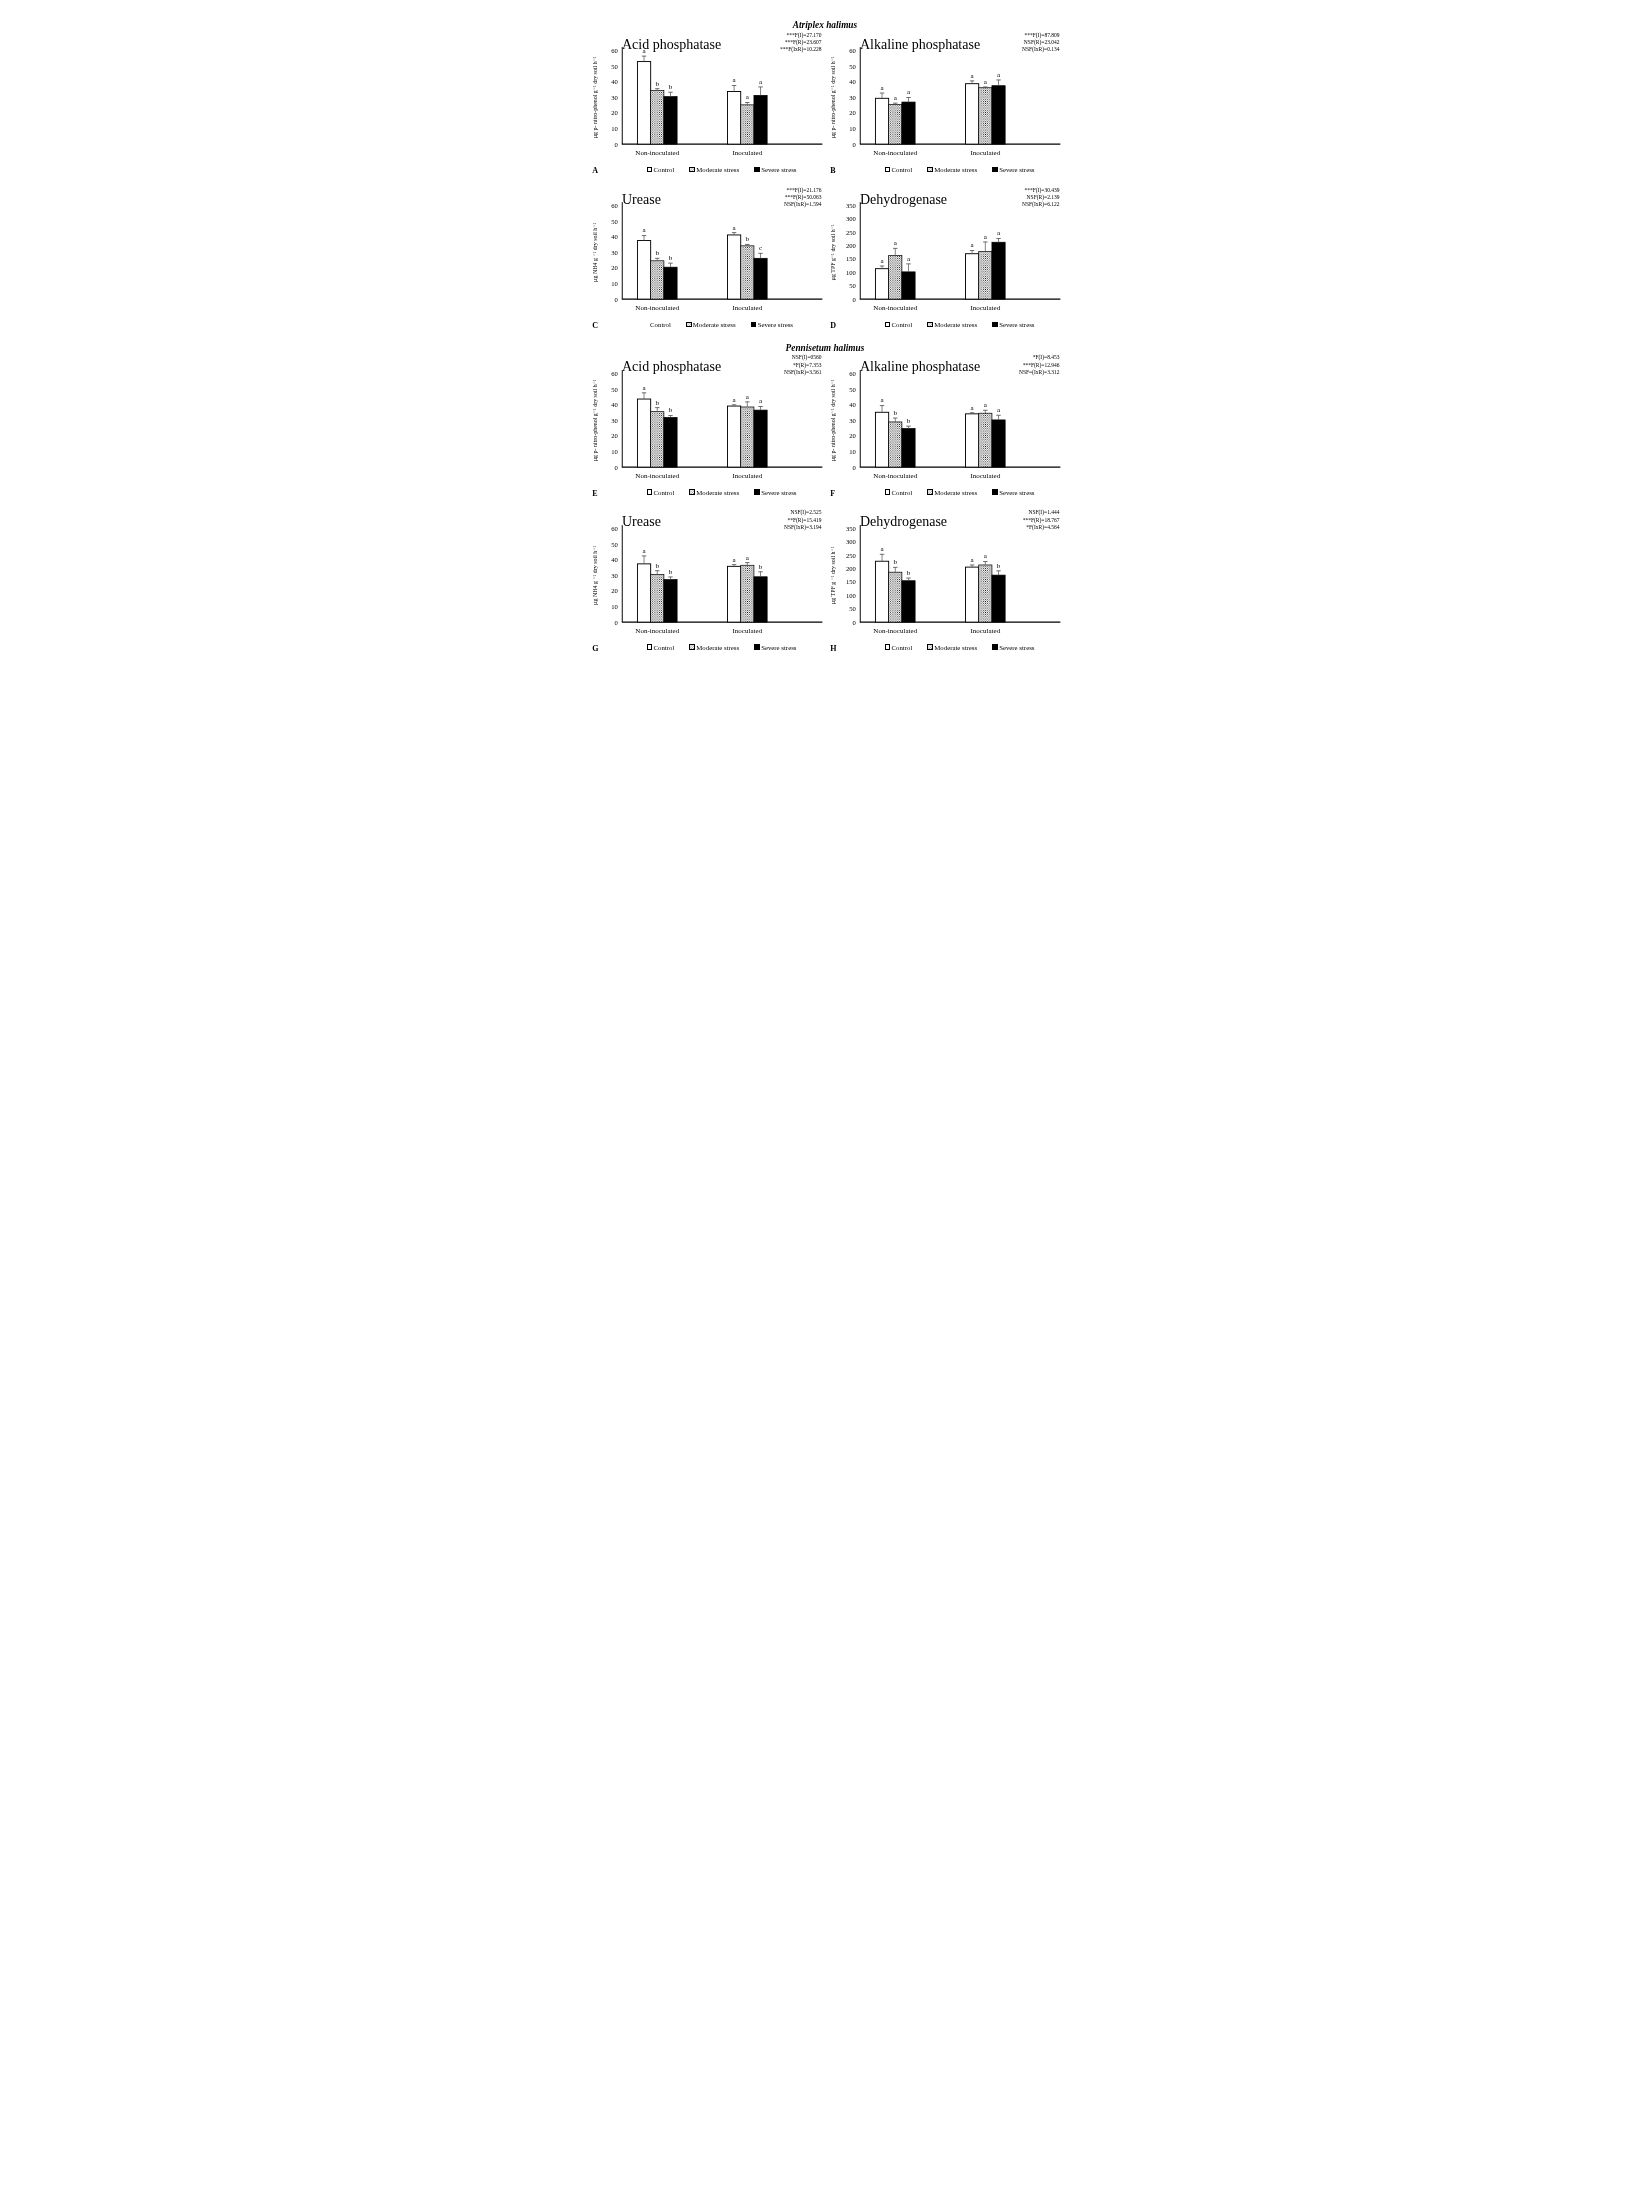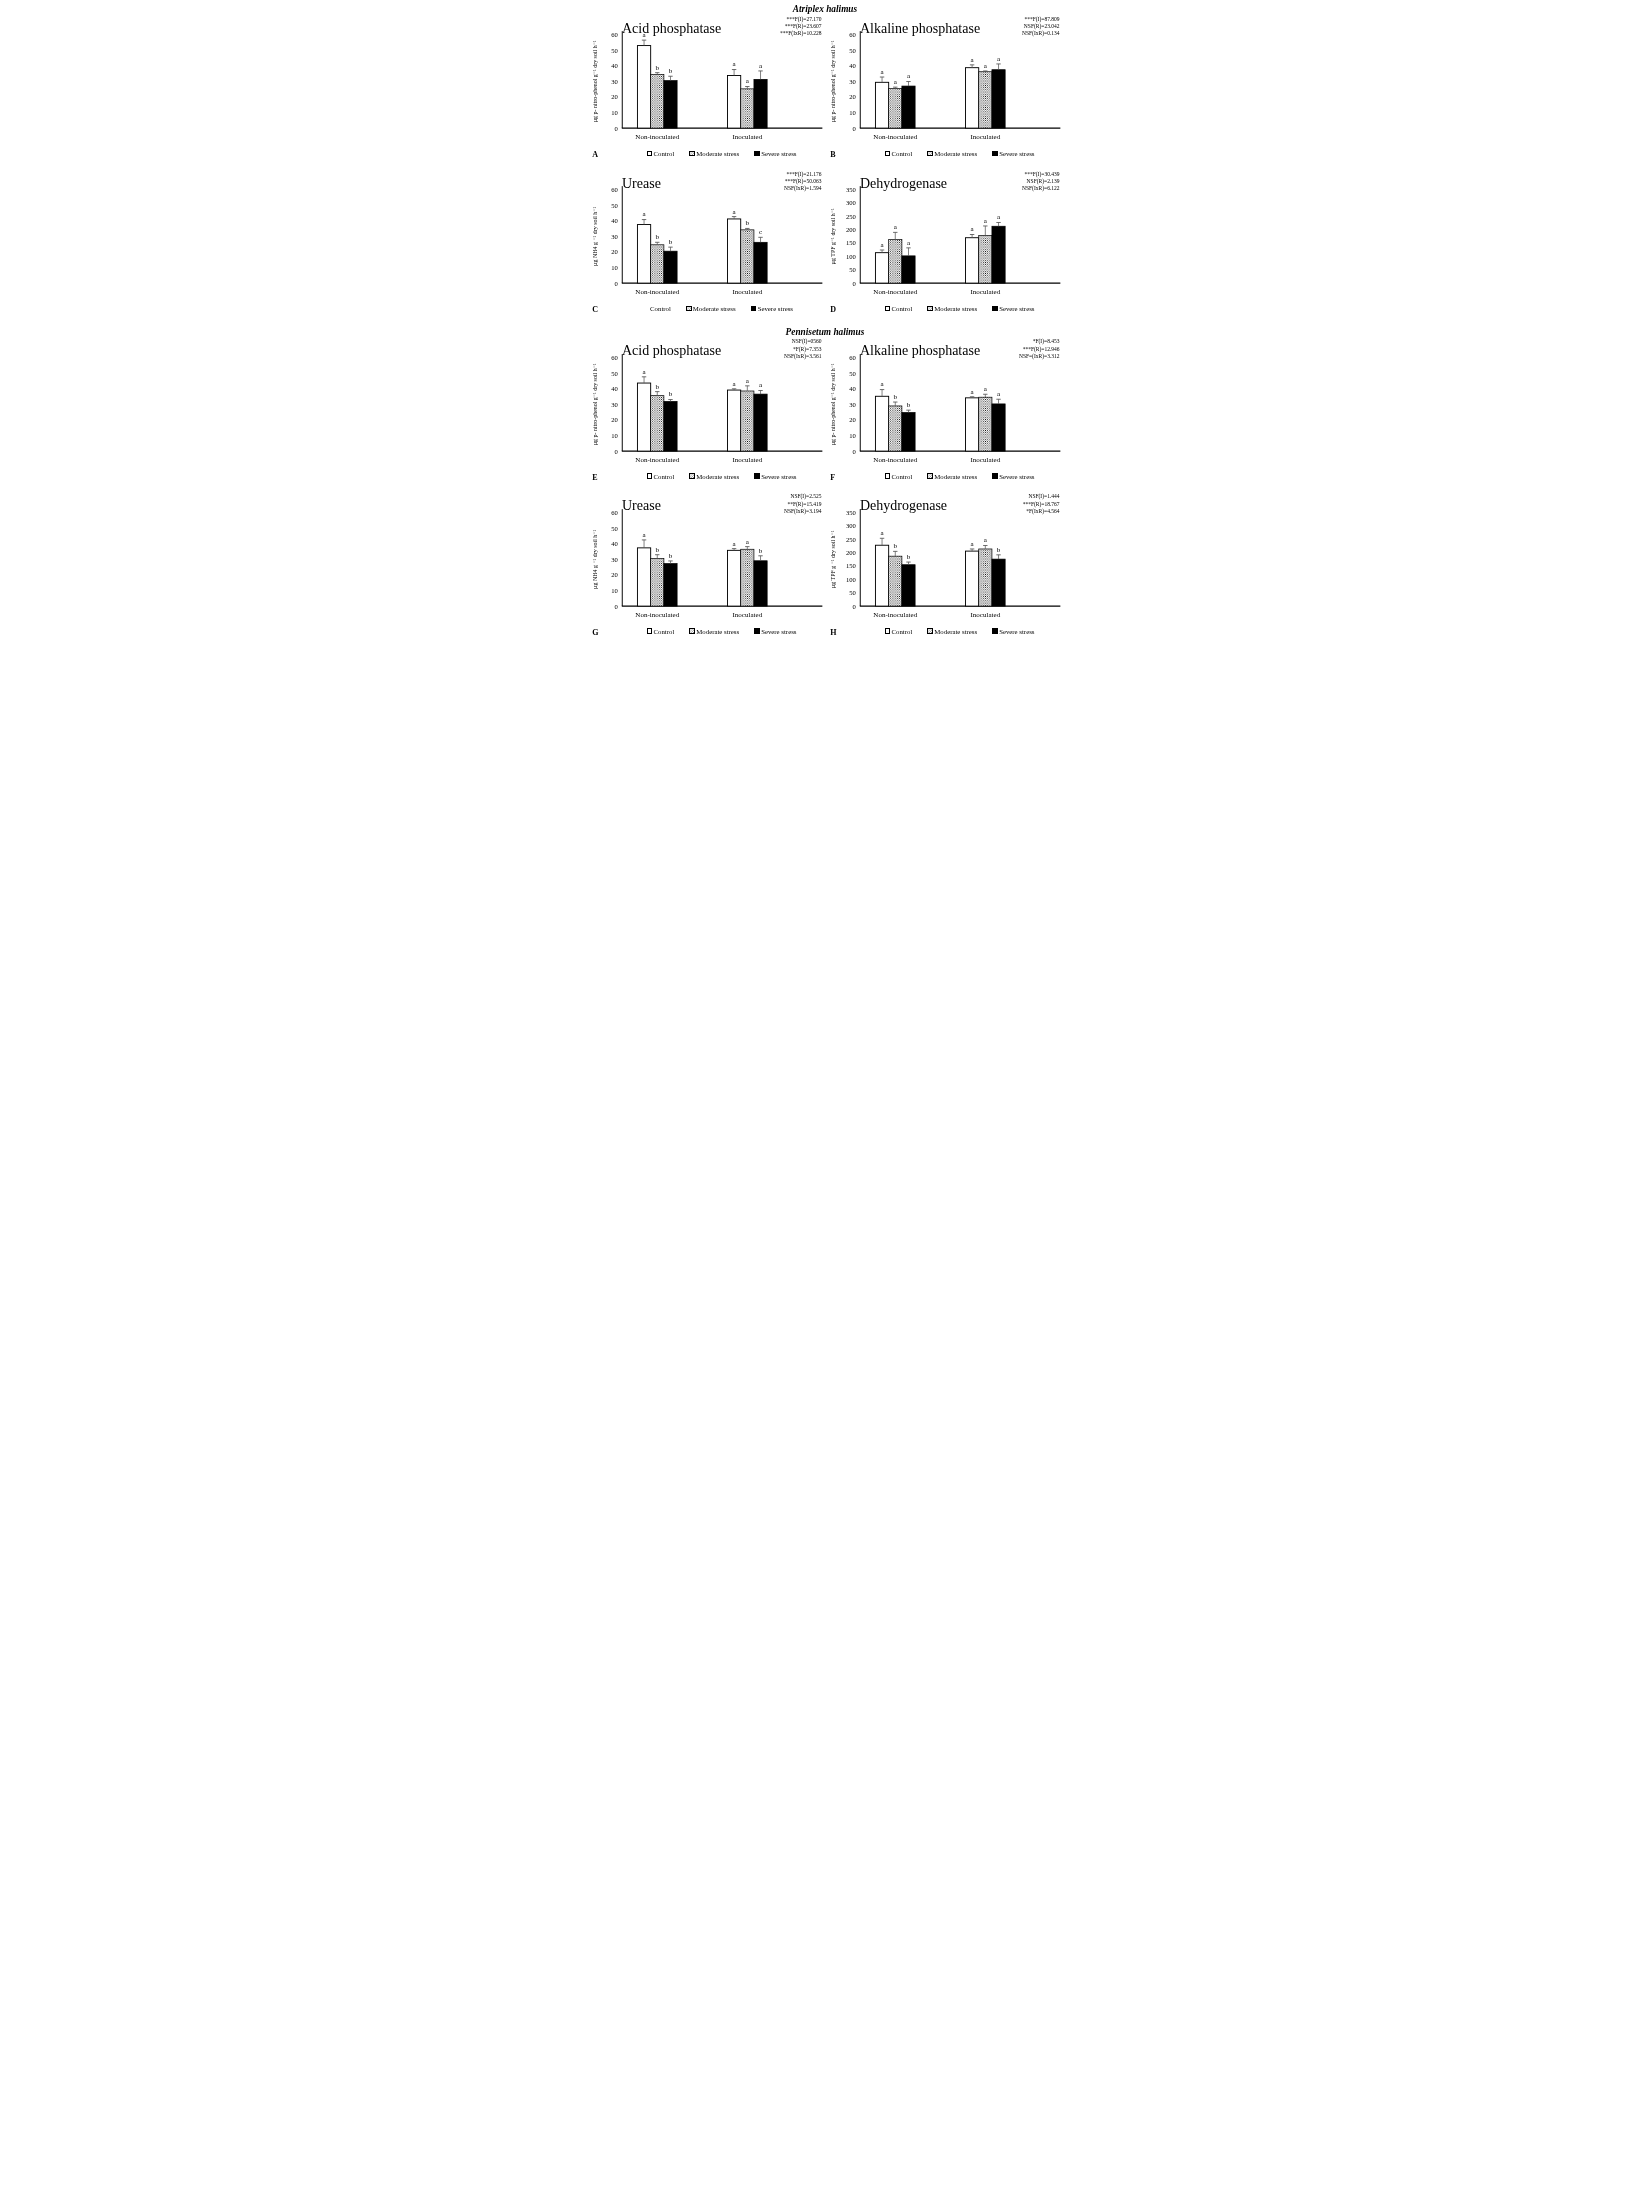--- a/index.html
+++ b/index.html
@@ -1,17 +1,17 @@
 <!DOCTYPE html>
 <html style="font-size:7px"><head>
 <meta charset="utf-8">
 <style>
   html,body{margin:0;padding:0;background:#ffffff;}
   body{font-family:"Liberation Serif","DejaVu Serif",serif;color:#000;}
-  .figure{width:476px;margin:0 auto;padding:2.6px 0 4.4px 0;background:#fff;}
+  .figure{width:476px;margin:16px auto;padding:2.6px 0 4.4px 0;background:#fff;}
   .species-title{grid-column:1 / span 2;text-align:center;font-size:9.3px;font-weight:bold;font-style:italic;padding:1.8px 0 0.9px 0;}
   .grid{display:grid;grid-template-columns:238px 238px;}
   .panel{position:relative;width:238px;height:155px;}
   .panel-head{position:absolute;top:0;left:35px;right:2.6px;height:26.5px;pointer-events:none;}
   .panel-title{position:absolute;top:5.3px;left:0;right:49px;text-align:left;font-size:14px;}
   .panel-stats{position:absolute;top:0.4px;right:0.9px;text-align:right;font-size:5.5px;line-height:1.3;}
   .panel-stats .f{font-style:normal;}
   svg.chart{display:block;width:238px;height:131px;}
   svg.chart text{font-family:"Liberation Serif","DejaVu Serif",serif;fill:#000;}
   .legend-row{position:relative;height:15px;margin-top:1.8px;}

